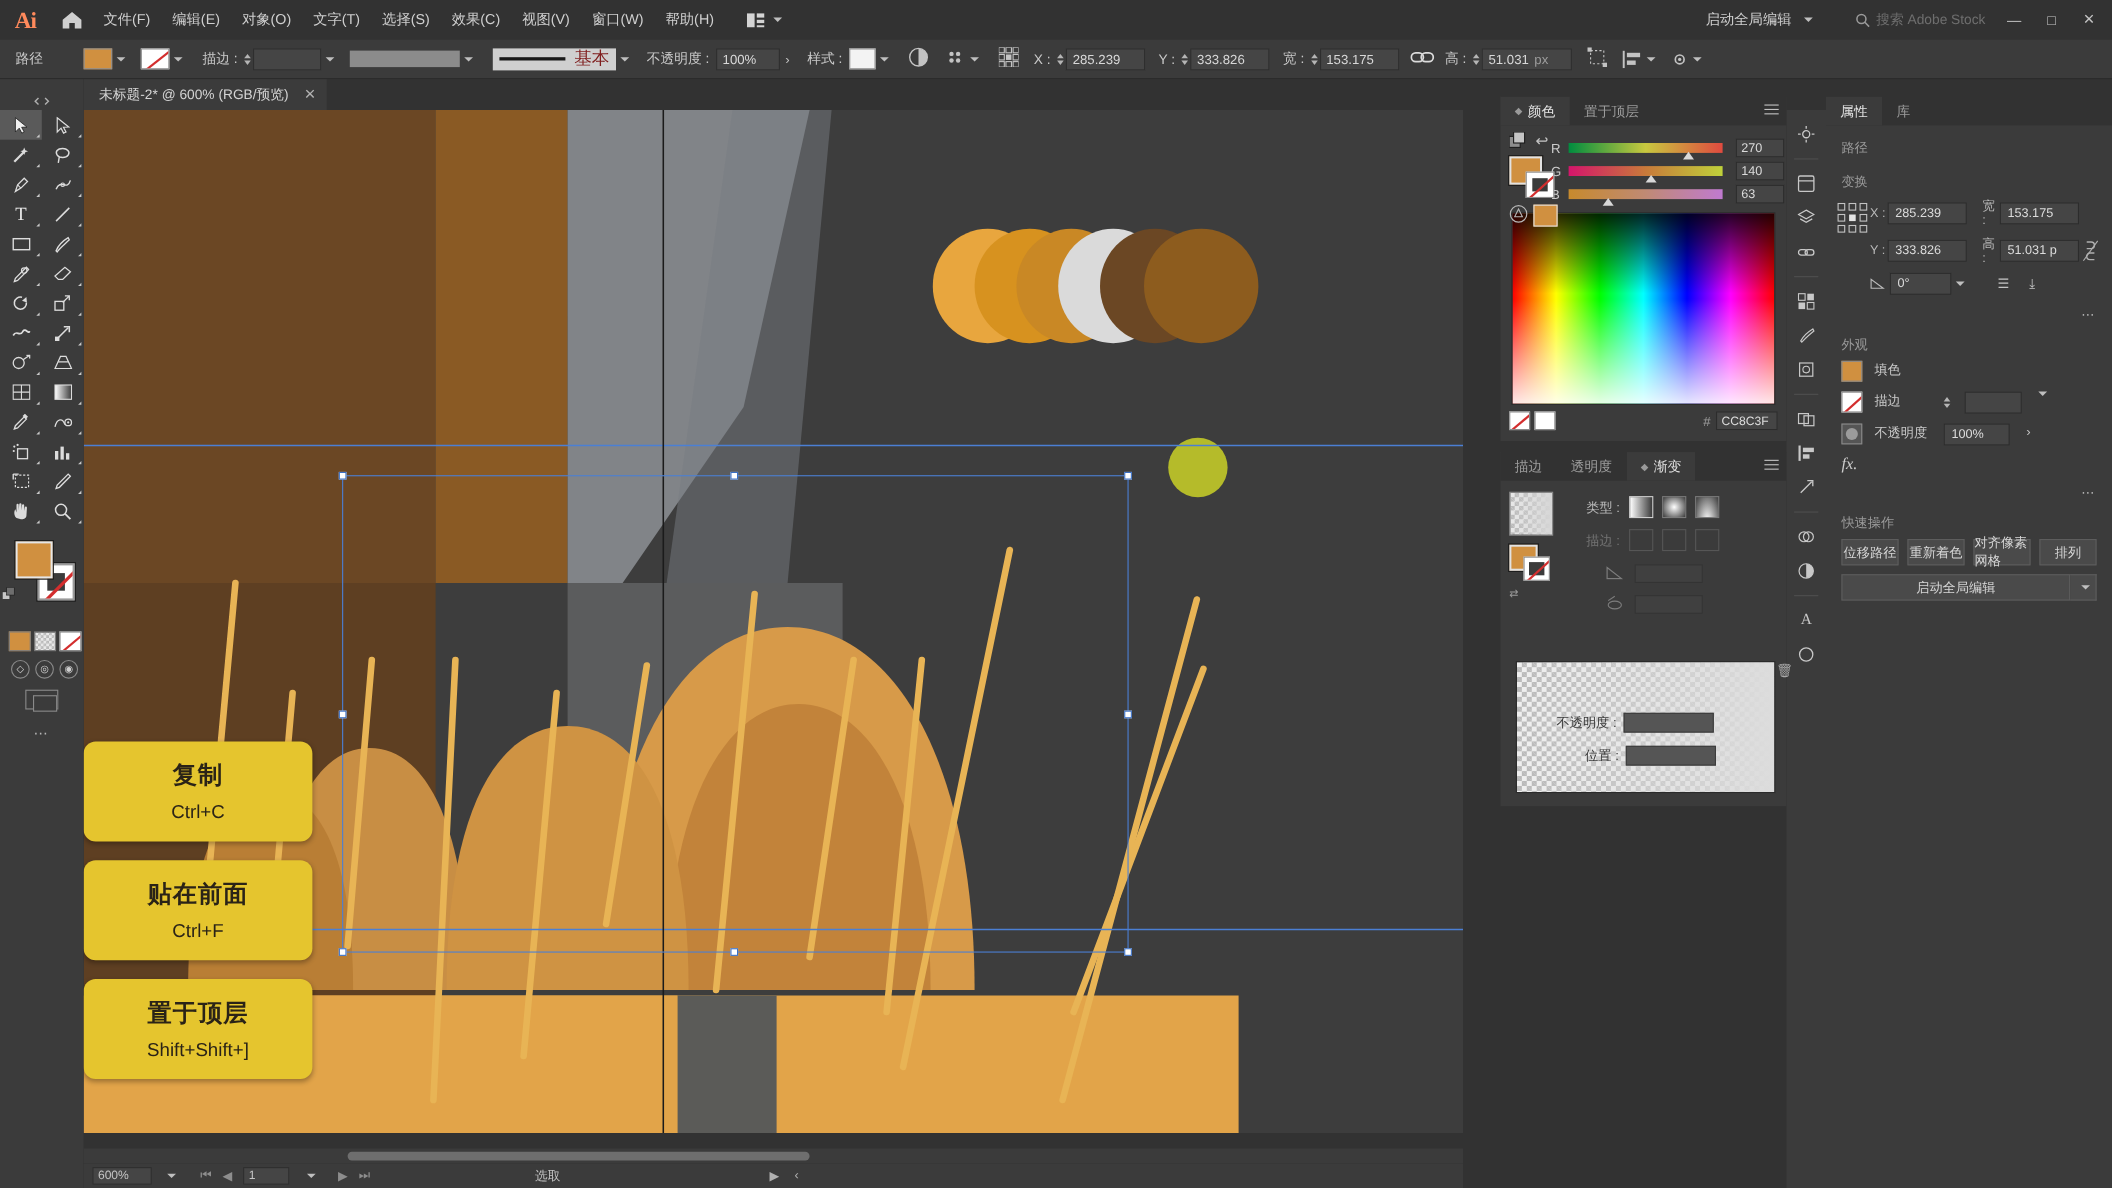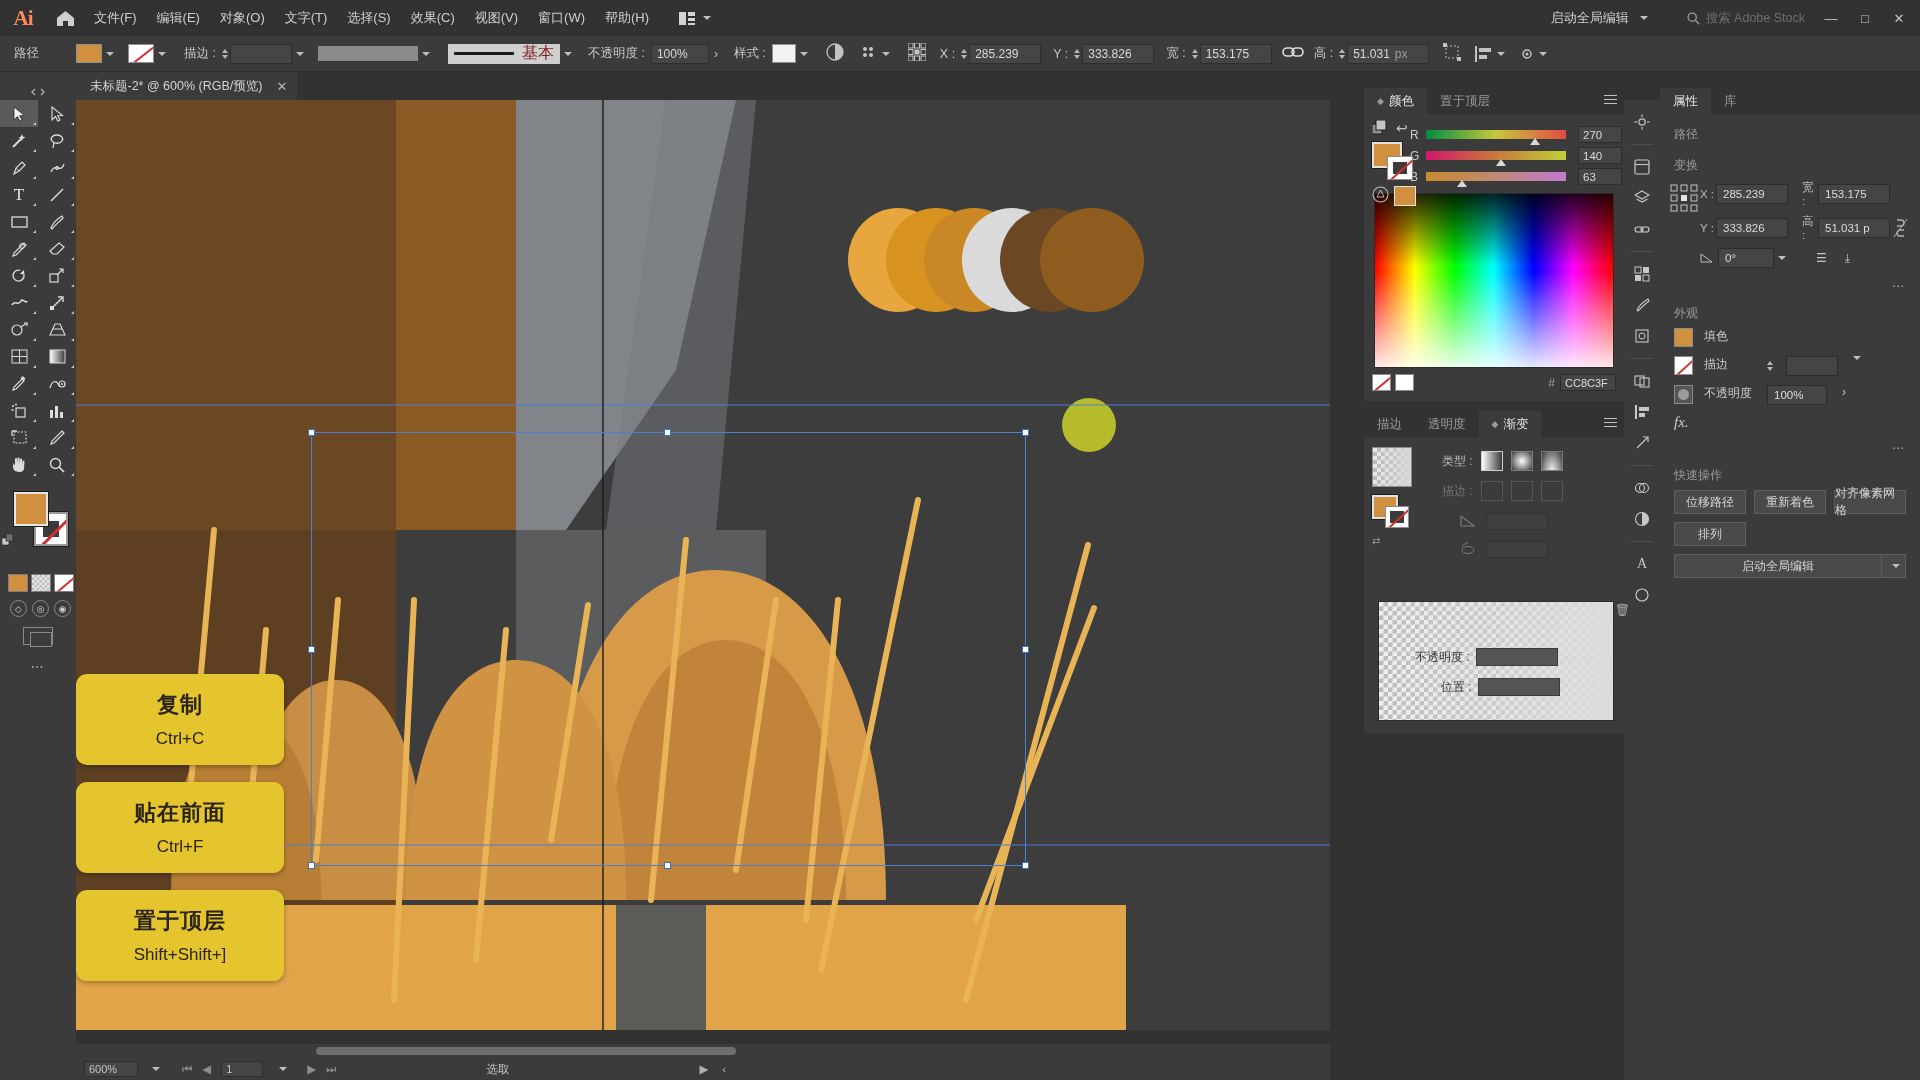--- a/index.html
+++ b/index.html
@@ -986,21 +986,21 @@
       <div style="position:absolute;left:3px;top:3px;width:11px;height:11px;border-radius:50%;background:#9b9b9b"></div>
     </div>
     <span style="font-size:12px;color:#c9c9c9;width:52px">不透明度</span>
     <div class="pfield" style="width:60px">100%</div>
     <span style="color:#c3c3c3;margin-left:4px">›</span>
   </div>
   <div style="padding:0 14px;font-style:italic;font-family:'Liberation Serif',serif;font-size:15px;color:#cdcdcd">fx.</div>
   <div style="margin:10px 14px 0;text-align:right;color:#b0b0b0;letter-spacing:2px">⋯</div>
 
   <div class="sect-t">快速操作</div>
-  <div style="display:grid;grid-template-columns:1fr 1fr 1fr;gap:8px;padding:0 14px">
+  <div style="display:grid;grid-template-columns:1fr 1fr 1fr 1fr;gap:8px;padding:0 14px">
     <div class="qbtn">位移路径</div>
     <div class="qbtn">重新着色</div>
     <div class="qbtn">对齐像素网格</div>
     <div class="qbtn">排列</div>
   </div>
   <div style="display:flex;padding:8px 14px 0;gap:0">
     <div class="qbtn" style="flex:1">启动全局编辑</div>
     <div class="qbtn" style="width:24px;border-left:none">
       <span class="chev"></span>
     </div>

